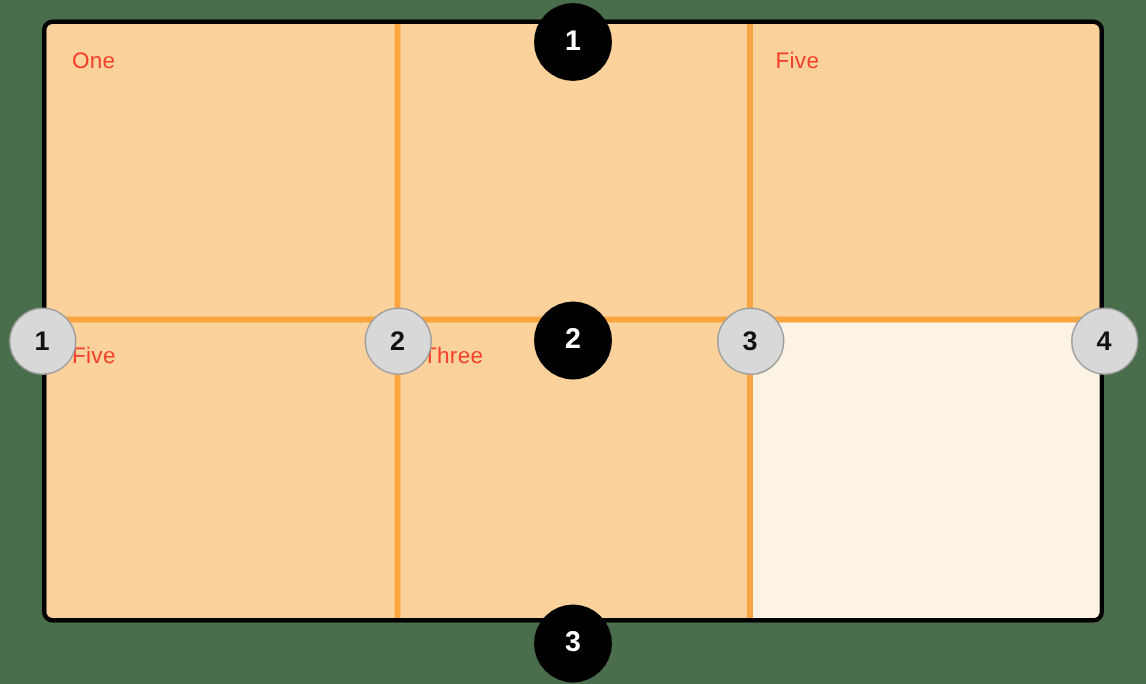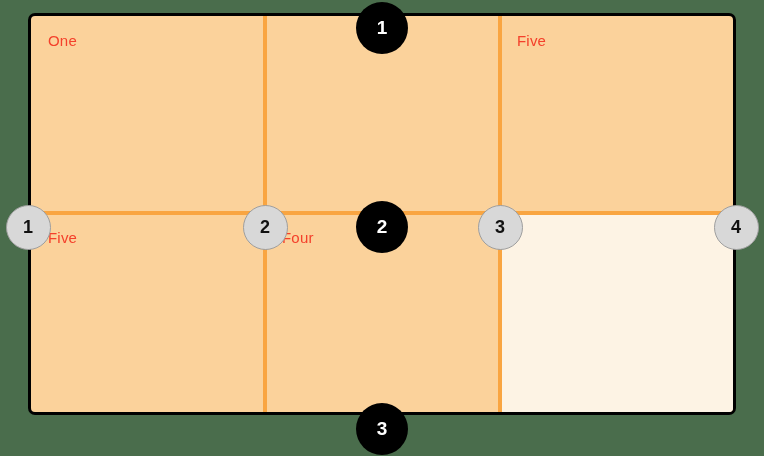--- a/index.html
+++ b/index.html
@@ -116,21 +116,21 @@
 
     <div class="cell" id="cell-three">
       <span class="cell-label">Five</span>
     </div>
 
     <div class="cell" id="cell-four">
       <span class="cell-label">Five</span>
     </div>
 
     <div class="cell" id="cell-five">
-      <span class="cell-label">Four</span>
+      <span class="cell-label">Three</span>
     </div>
 
     <div class="cell" id="cell-six">
       <span class="cell-label"></span>
     </div>
 
     <div class="divider divider-v" id="divider-v-1"></div>
     <div class="divider divider-v" id="divider-v-2"></div>
     <div class="divider divider-h" id="divider-h-1"></div>
 

